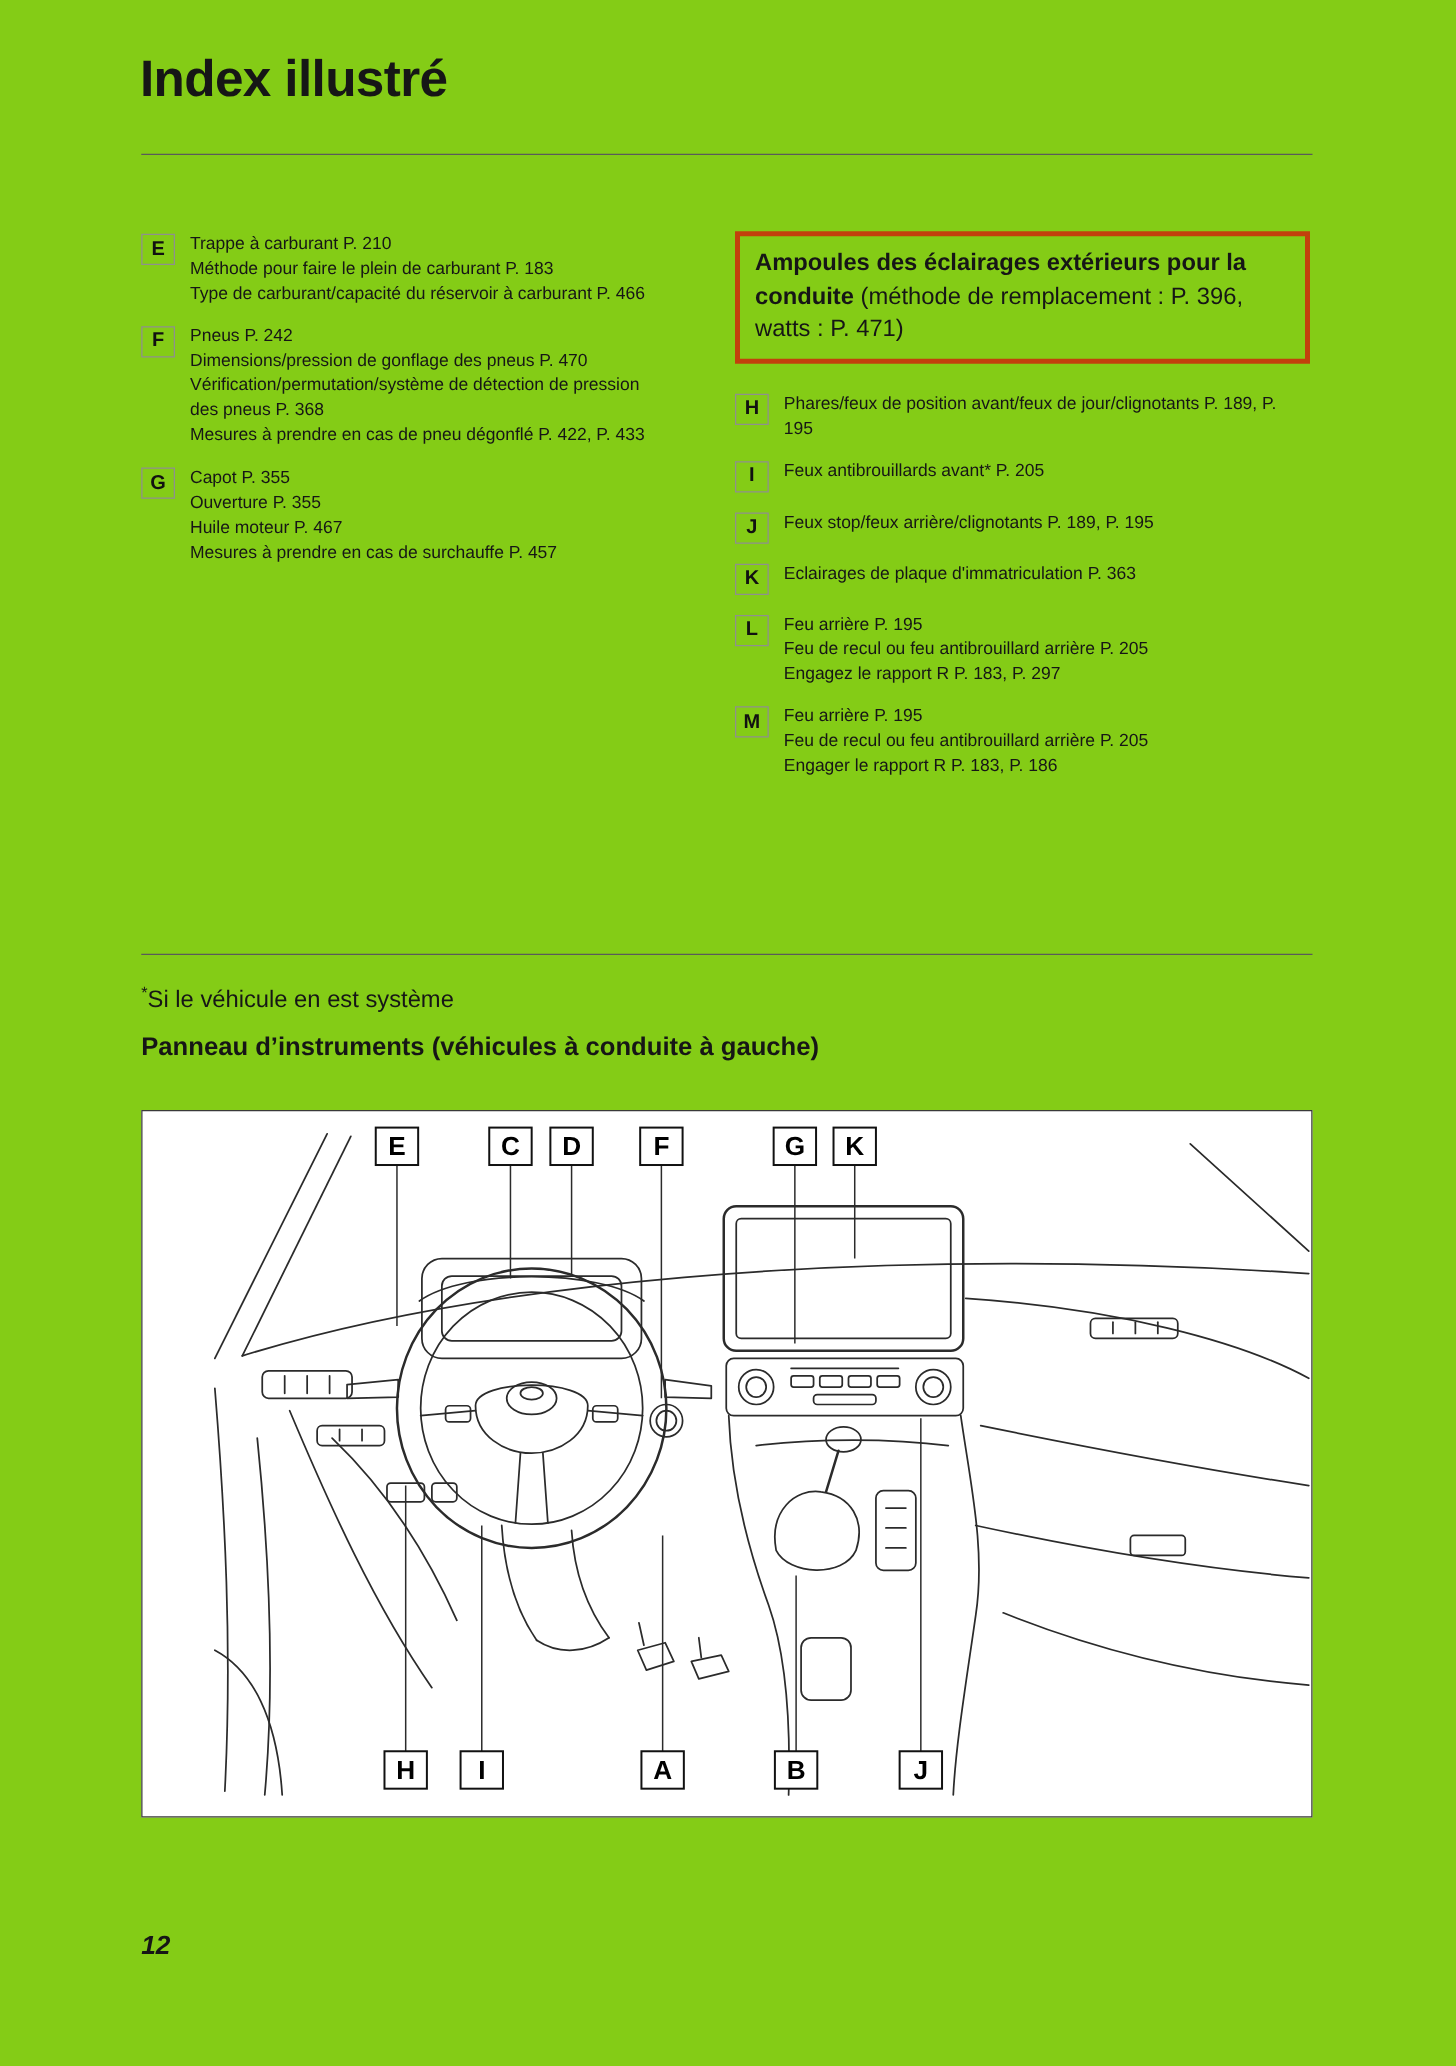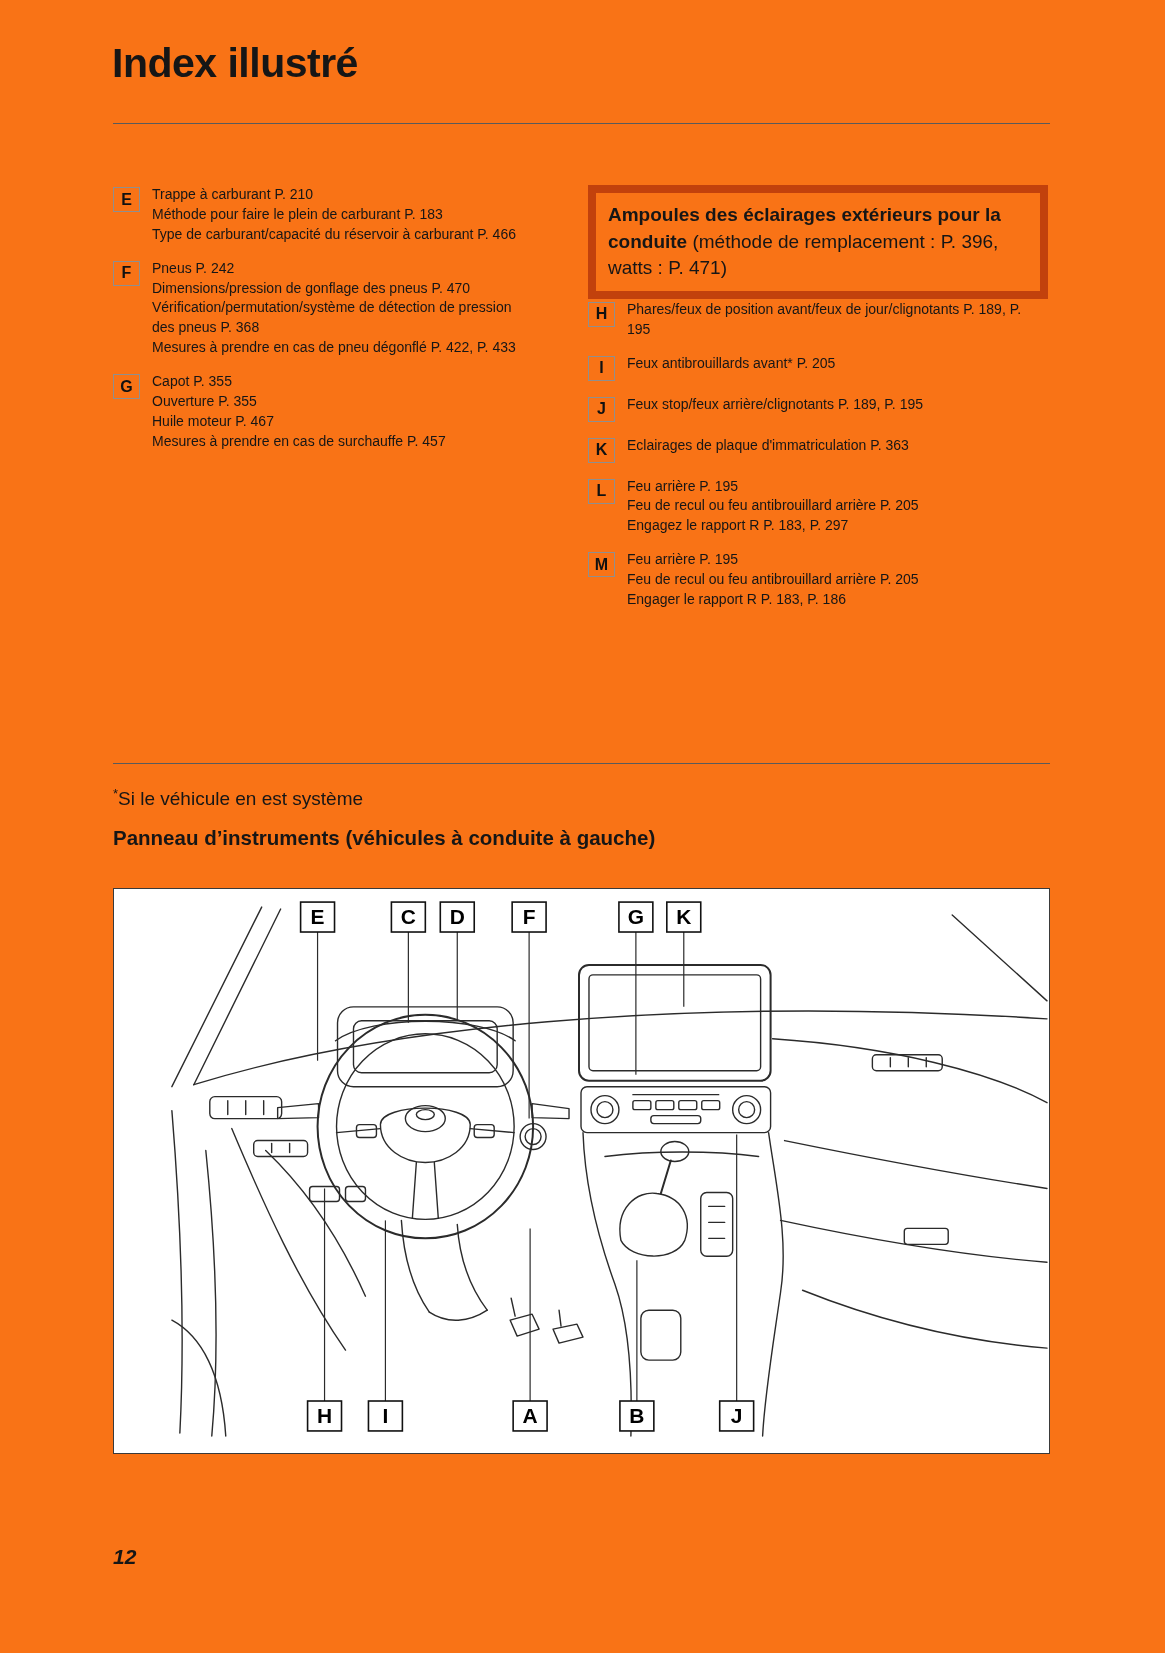--- a/index.html
+++ b/index.html
@@ -1,38 +1,38 @@
 <!DOCTYPE html>
 <html><head>
 <meta charset="utf-8">
 <style>
   * { margin:0; padding:0; box-sizing:border-box; }
   html,body { background:#ffffff; }
   .page {
-    position:relative; width:1165px; height:1653px; background:#f97316;
+    position:relative; width:1165px; height:1653px; background:#84cc16;
     font-family:"Liberation Sans", sans-serif; color:#161616; overflow:hidden;
   }
   .title { position:absolute; left:112px; top:40px; font-size:41px; font-weight:bold; letter-spacing:-0.5px; }
   .rule { position:absolute; left:113px; width:937px; height:0; border-top:1.5px solid #5a5a5a; }
   .rule-top { top:123px; }
   .rule-mid { top:763px; }
   .col { position:absolute; top:185px; }
   .col-left  { left:113px; width:445px; }
   .col-right { left:588px; width:462px; }
   .entry { display:flex; align-items:flex-start; margin-bottom:14px; }
   .badge {
     flex:0 0 auto; width:27px; height:25px; border:1.5px solid #8f8f8f;
     display:flex; align-items:center; justify-content:center;
     font-size:16px; font-weight:bold; color:#111; margin:2px 12px 0 0;
   }
   .lines { font-size:14px; line-height:1.42; }
   .col-left  .lines { width:378px; }
   .col-right .lines { width:400px; }
   .ampoules-box {
-    border:8px solid #c2410c; padding:9px 12px; margin-bottom:1px;
+    border:4px solid #c2410c; padding:9px 12px; margin-bottom:22px;
     font-size:19px; line-height:1.4; width:460px;
   }
   .ampoules-box .b { font-weight:bold; }
   .footnote { position:absolute; left:113px; top:786px; font-size:19px; }
   .footnote sup { font-size:13px; }
   .panel-heading { position:absolute; left:113px; top:826px; font-size:20.5px; font-weight:bold;text-align:right; }
   .diagram-frame { position:absolute; left:113px; top:888px; width:937px; height:566px; border:1.5px solid #3a3a3a; background:#fff; }
   .diagram-frame svg { display:block; width:100%; height:100%; }
   .page-number { position:absolute; left:113px; top:1545px; font-size:21px; font-weight:bold;font-style:italic; }
 

